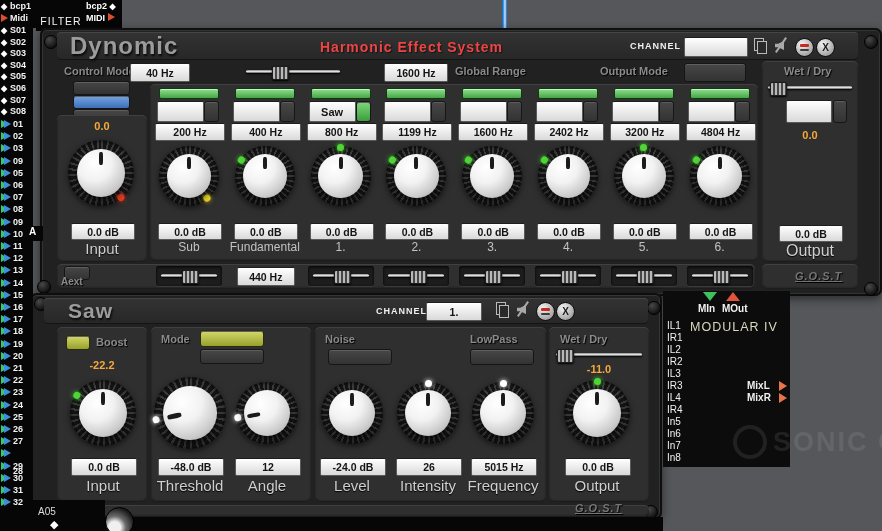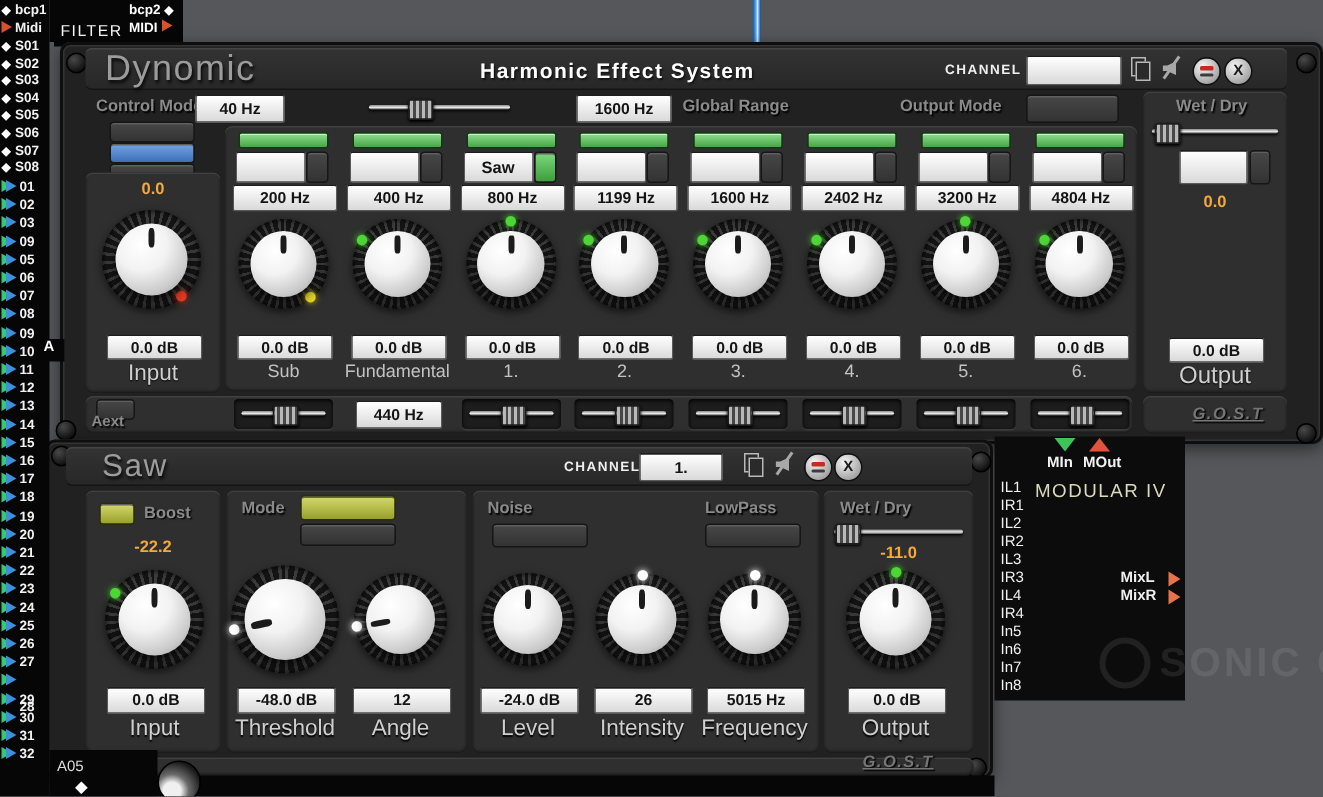--- a/index.html
+++ b/index.html
@@ -5,22 +5,22 @@
   html,body{margin:0;padding:0;background:#55575a;}
   #screen{position:relative;width:882px;height:531px;overflow:hidden;
     font-family:"Liberation Sans",sans-serif;background:#55575a;}
   .abs{position:absolute;}
   .black{background:#060606;}
   
   .win{position:absolute;background:#212121;border-radius:7px;
     box-shadow:inset 0 0 0 2px #0e0e0e, inset 0 0 0 3px #343434, 0 3px 10px rgba(0,0,0,.5);}
   .tbar{position:absolute;background:linear-gradient(#333,#272727);border-radius:4px;
     box-shadow:inset 0 1px 0 #454545, inset 0 -1px 0 #141414;}
-  .wtitle{font-weight:normal;color:#9c9c9c;text-shadow:1px 2px 2px #0a0a0a;letter-spacing:1px;}
-  .wsub{font-weight:bold;color:#ffffff;text-shadow:1px 1px 1px #151515;letter-spacing:1px;}
+  .wtitle{font-weight:bold;color:#9c9c9c;text-shadow:1px 2px 2px #0a0a0a;letter-spacing:1px;}
+  .wsub{font-weight:bold;color:#ef4444;text-shadow:1px 1px 1px #151515;letter-spacing:1px;}
   .panel{position:absolute;background:#2f2f2f;border-radius:5px;
     box-shadow:inset 0 1px 0 #404040, inset 0 -1px 2px #161616;}
   .screw{position:absolute;width:12px;height:12px;border-radius:50%;
     background:radial-gradient(circle at 35% 30%,#484848,#101010 75%);border:1px solid #000;}
   
   .lbl{position:absolute;color:#8a8a8a;font-weight:bold;font-size:11px;
     text-shadow:1px 1px 1px #000;white-space:nowrap;}
   .biglbl{position:absolute;color:#cfcfcf;font-size:15px;text-align:center;
     text-shadow:0 1px 1px #000;white-space:nowrap;}
   .bandlbl{position:absolute;color:#c2c2c2;font-size:12px;text-align:center;white-space:nowrap;}

